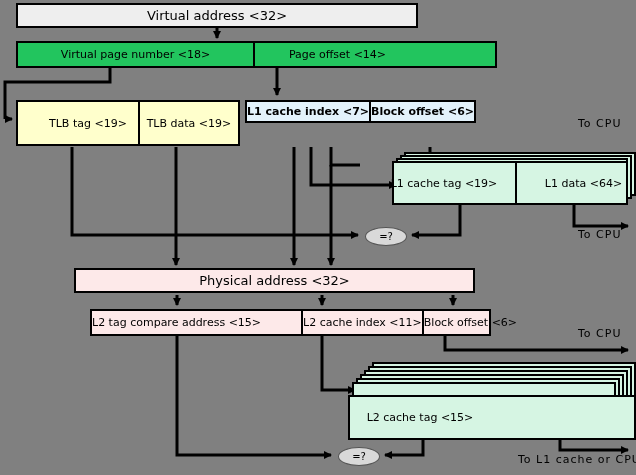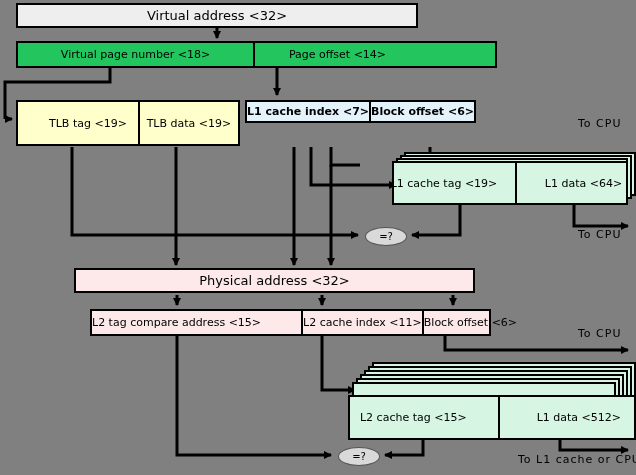--- a/index.html
+++ b/index.html
@@ -204,23 +204,20 @@
     <div class="layer" style="left:24px;top:0px;width:264px;height:45px;"></div>
     <div class="layer" style="left:20px;top:4px;width:264px;height:45px;"></div>
     <div class="layer" style="left:16px;top:8px;width:264px;height:45px;"></div>
     <div class="layer" style="left:12px;top:12px;width:264px;height:45px;"></div>
     <div class="layer" style="left:8px;top:16px;width:264px;height:45px;"></div>
     <div class="layer" style="left:4px;top:20px;width:264px;height:45px;"></div>
     <div class="front" style="left:0px;top:25px;width:288px;height:45px;margin-top:8px;">
       <div class="cell" style="width:140px;">
         <span>L2 cache tag &lt;15&gt;</span>
       </div>
-      <div class="cell" style="width:148px;">
-        <span>L1 data &lt;512&gt;</span>
-      </div>
     </div>
   </div>
 
   <div class="cmp" style="left:338px;top:447px;">
     <span>=?</span>
   </div>
 
   <div class="lbl" style="left:578px;top:117px;">
     <span>To  CPU</span>
   </div>

